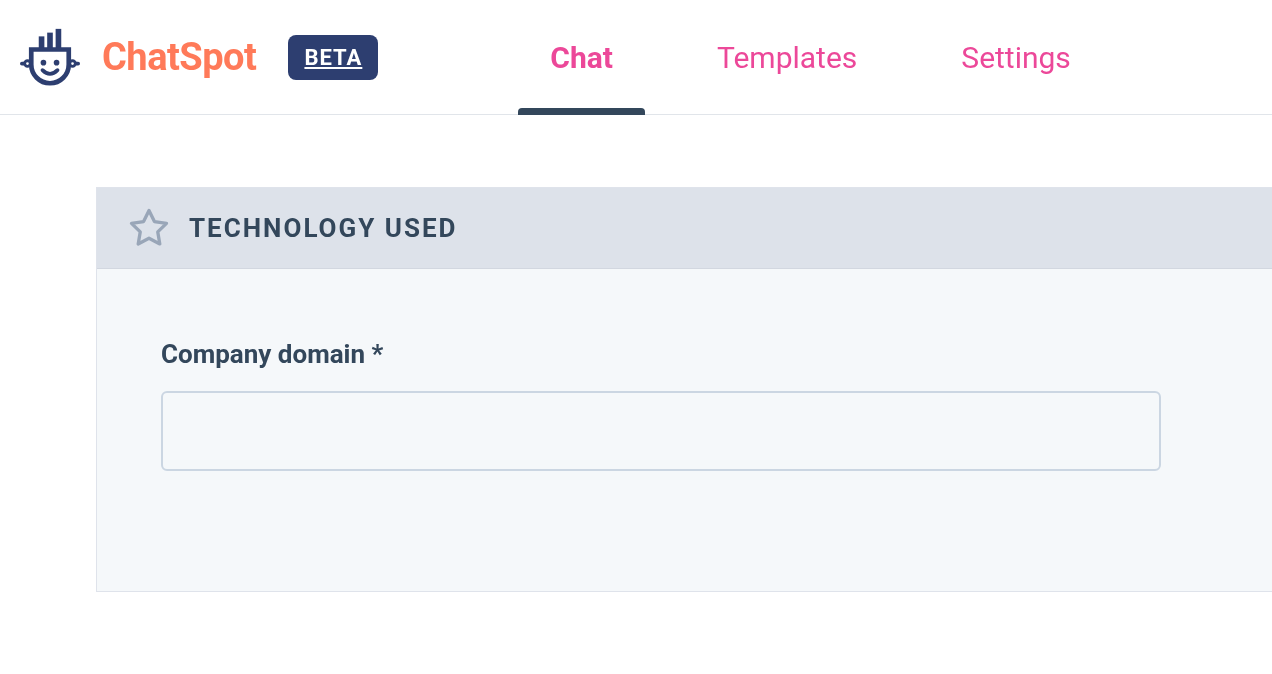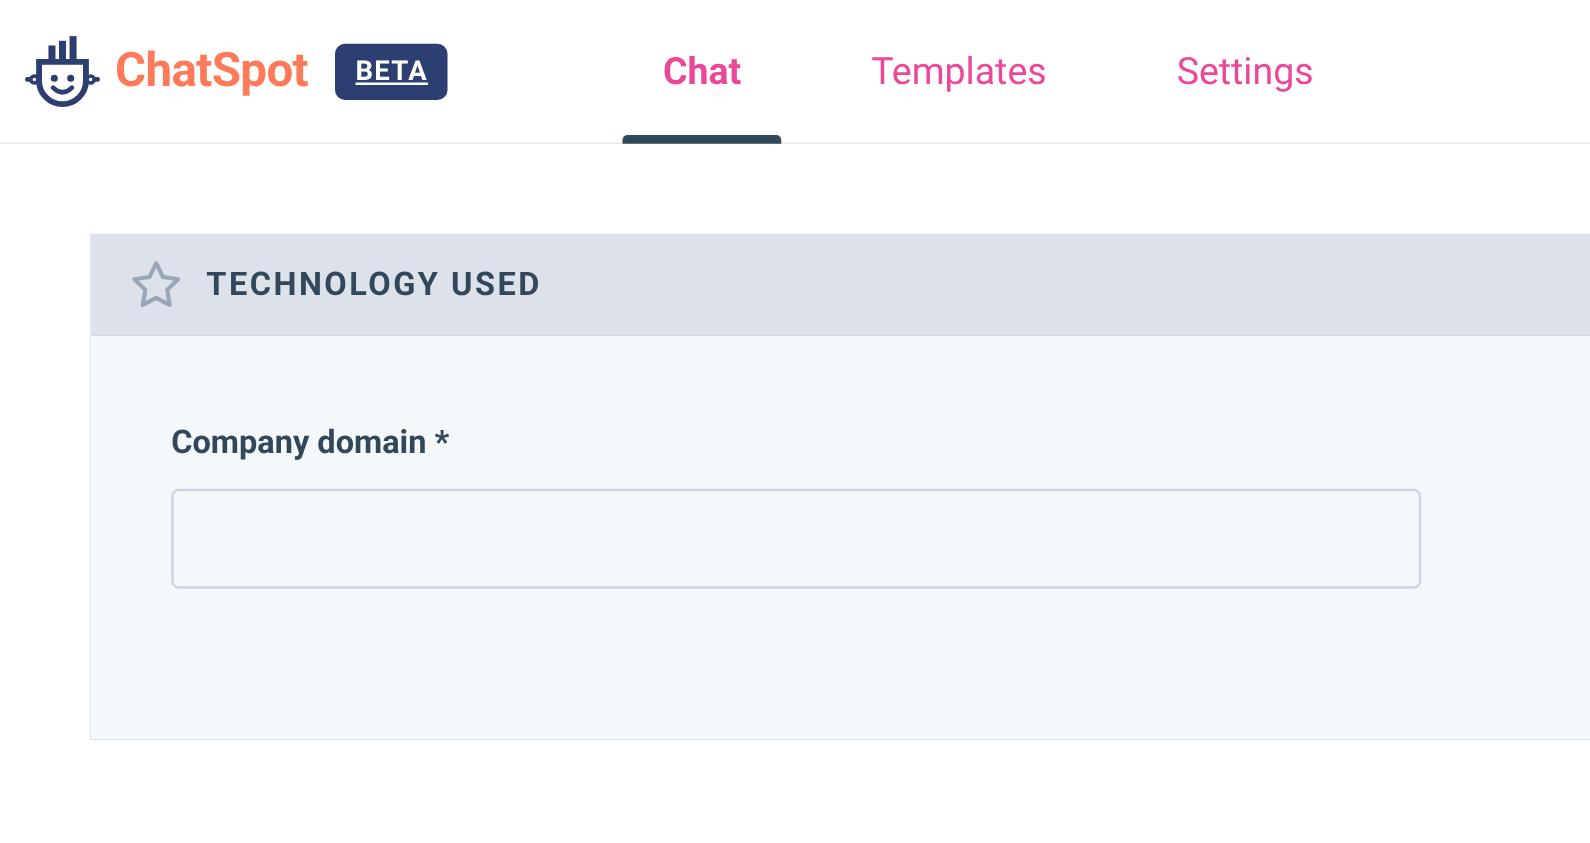--- a/index.html
+++ b/index.html
@@ -16,21 +16,21 @@
   .navbar {
     display: flex;
     align-items: center;
     height: 115px;
     border-bottom: 1px solid #e1e5ea;
     padding-left: 20px;
   }
   .logo-block {
     display: flex;
     align-items: center;
-    gap: 10px;
+    gap: 20px;
   }
   .logo-mark {
     width: 60px;
     height: 60px;
   }
   .logo-word {
     font-size: 38px;
     font-weight: 700;
     color: #ff7a59;
     letter-spacing: -0.5px;
@@ -75,20 +75,21 @@
     right: 20px;
     bottom: -1px;
     height: 7px;
     background: #33475b;
     border-radius: 4px 4px 0 0;
   }
 
   
   .card-wrap {
     padding: 72px 10px 0 72px;
+    margin-left: 24px;
   }
   .card {
     border: 1px solid #dfe3eb;
     border-right: none;
     width: calc(1272px - 72px);
   }
   .card-header {
     display: flex;
     align-items: center;
     gap: 18px;

